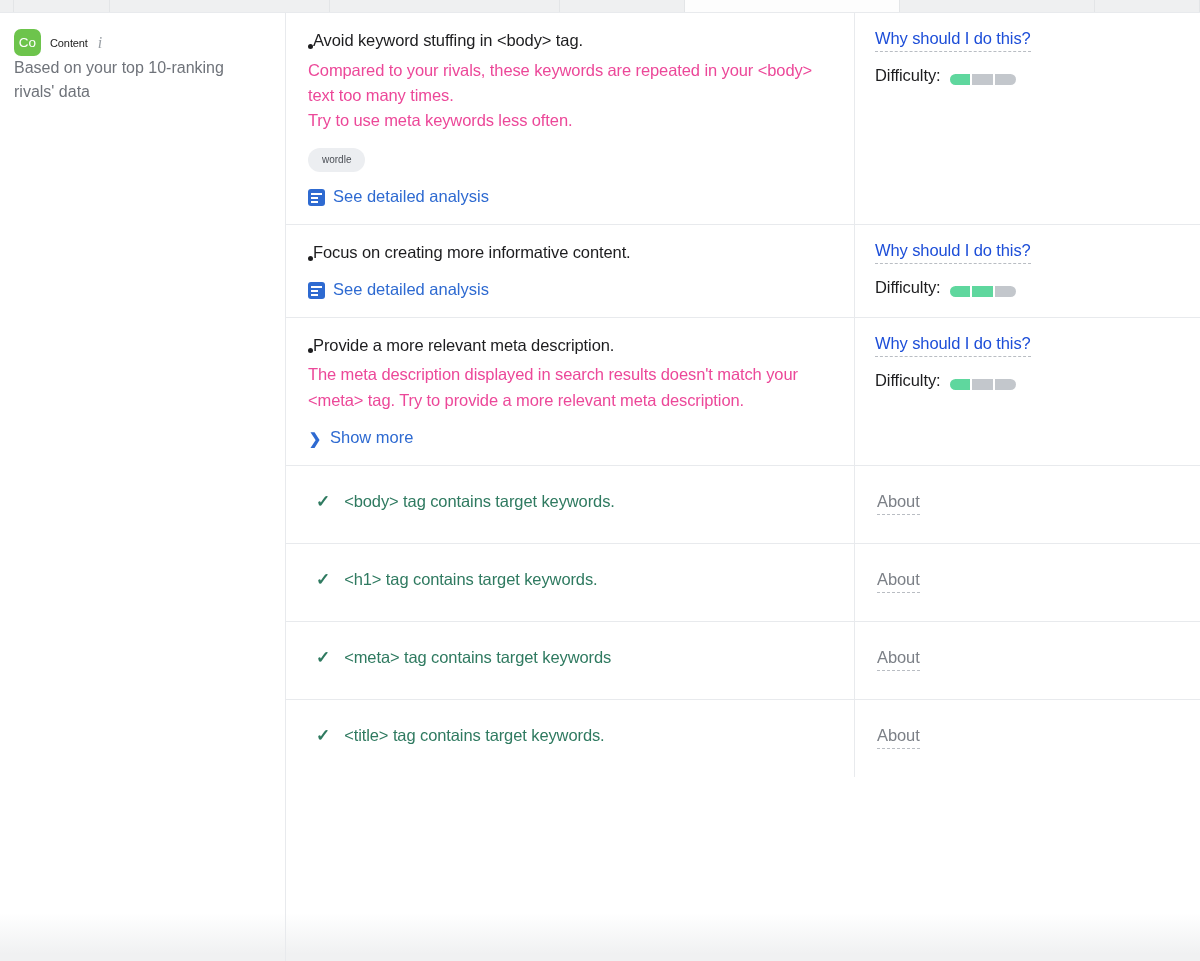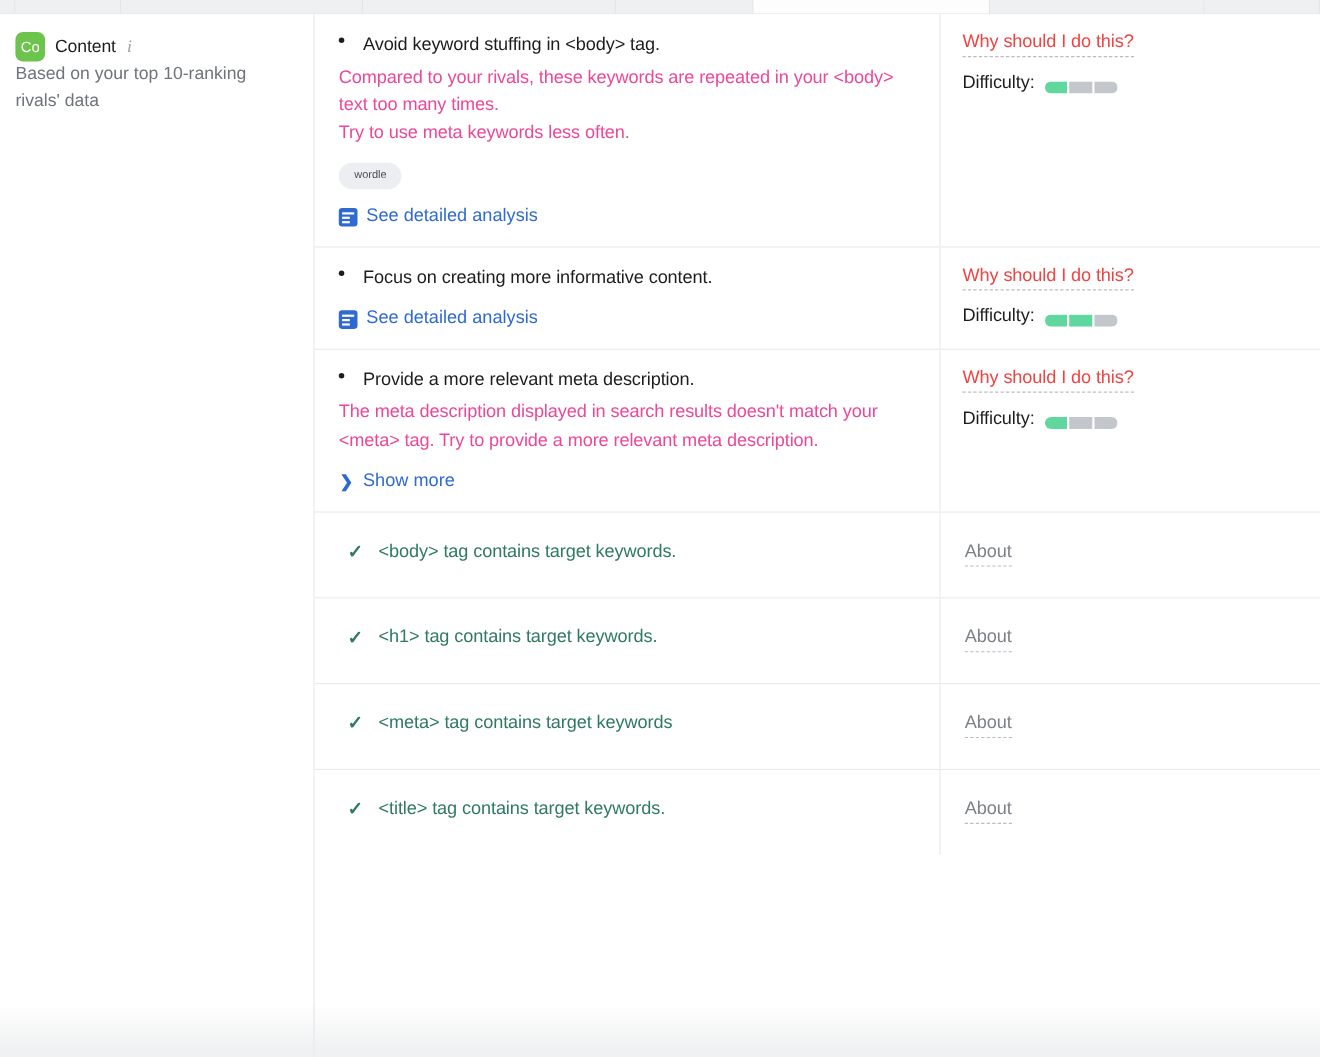--- a/index.html
+++ b/index.html
@@ -76,21 +76,21 @@
     color: #ffffff;
     font-size: 13.5px;
     font-weight: 400;
     display: flex;
     align-items: center;
     justify-content: center;
     letter-spacing: .1px;
     flex: 0 0 auto;
   }
   .cat-title {
-    font-size: 16px;
+    font-size: 11px;
     color: #1c1c1c;
     font-weight: 400;
     letter-spacing: -.1px;
   }
   .info-icon {
     font-family: "Liberation Serif", serif;
     font-style: italic;
     font-size: 16px;
     color: #9aa0a6;
     line-height: 1;
@@ -119,22 +119,22 @@
     border-right: 1px solid #e8eaed;
   }
   .cell-aside {
     flex: 1 1 auto;
     padding: 16px 20px 18px 20px;
   }
 
   
   .issue-title {
     display: flex;
-    align-items: center;
-    gap: 17px;
+    align-items: flex-end;
+    gap: 0;
     font-size: 16.5px;
     color: #1d1d1f;
     line-height: 1.45;
     letter-spacing: -.1px;
   }
   .bullet {
     width: 5px; height: 5px;
     border-radius: 50%;
     background: #1d1d1f;
     flex: 0 0 5px;
@@ -205,21 +205,21 @@
     font-weight: bold;
     text-align: center;
     line-height: 1;
     position: relative;
     top: 1px;
   }
 
   
   .why-link {
     font-size: 16.5px;
-    color: #ef4444;
+    color: #1d4ed8;
     border-bottom: 1px dashed #b9bdc3;
     padding-bottom: 3px;
     width: fit-content;
     cursor: pointer;
     letter-spacing: -.1px;
   }
   .diff-wrap {
     margin-top: 14px;
     display: flex;
     align-items: flex-end;

